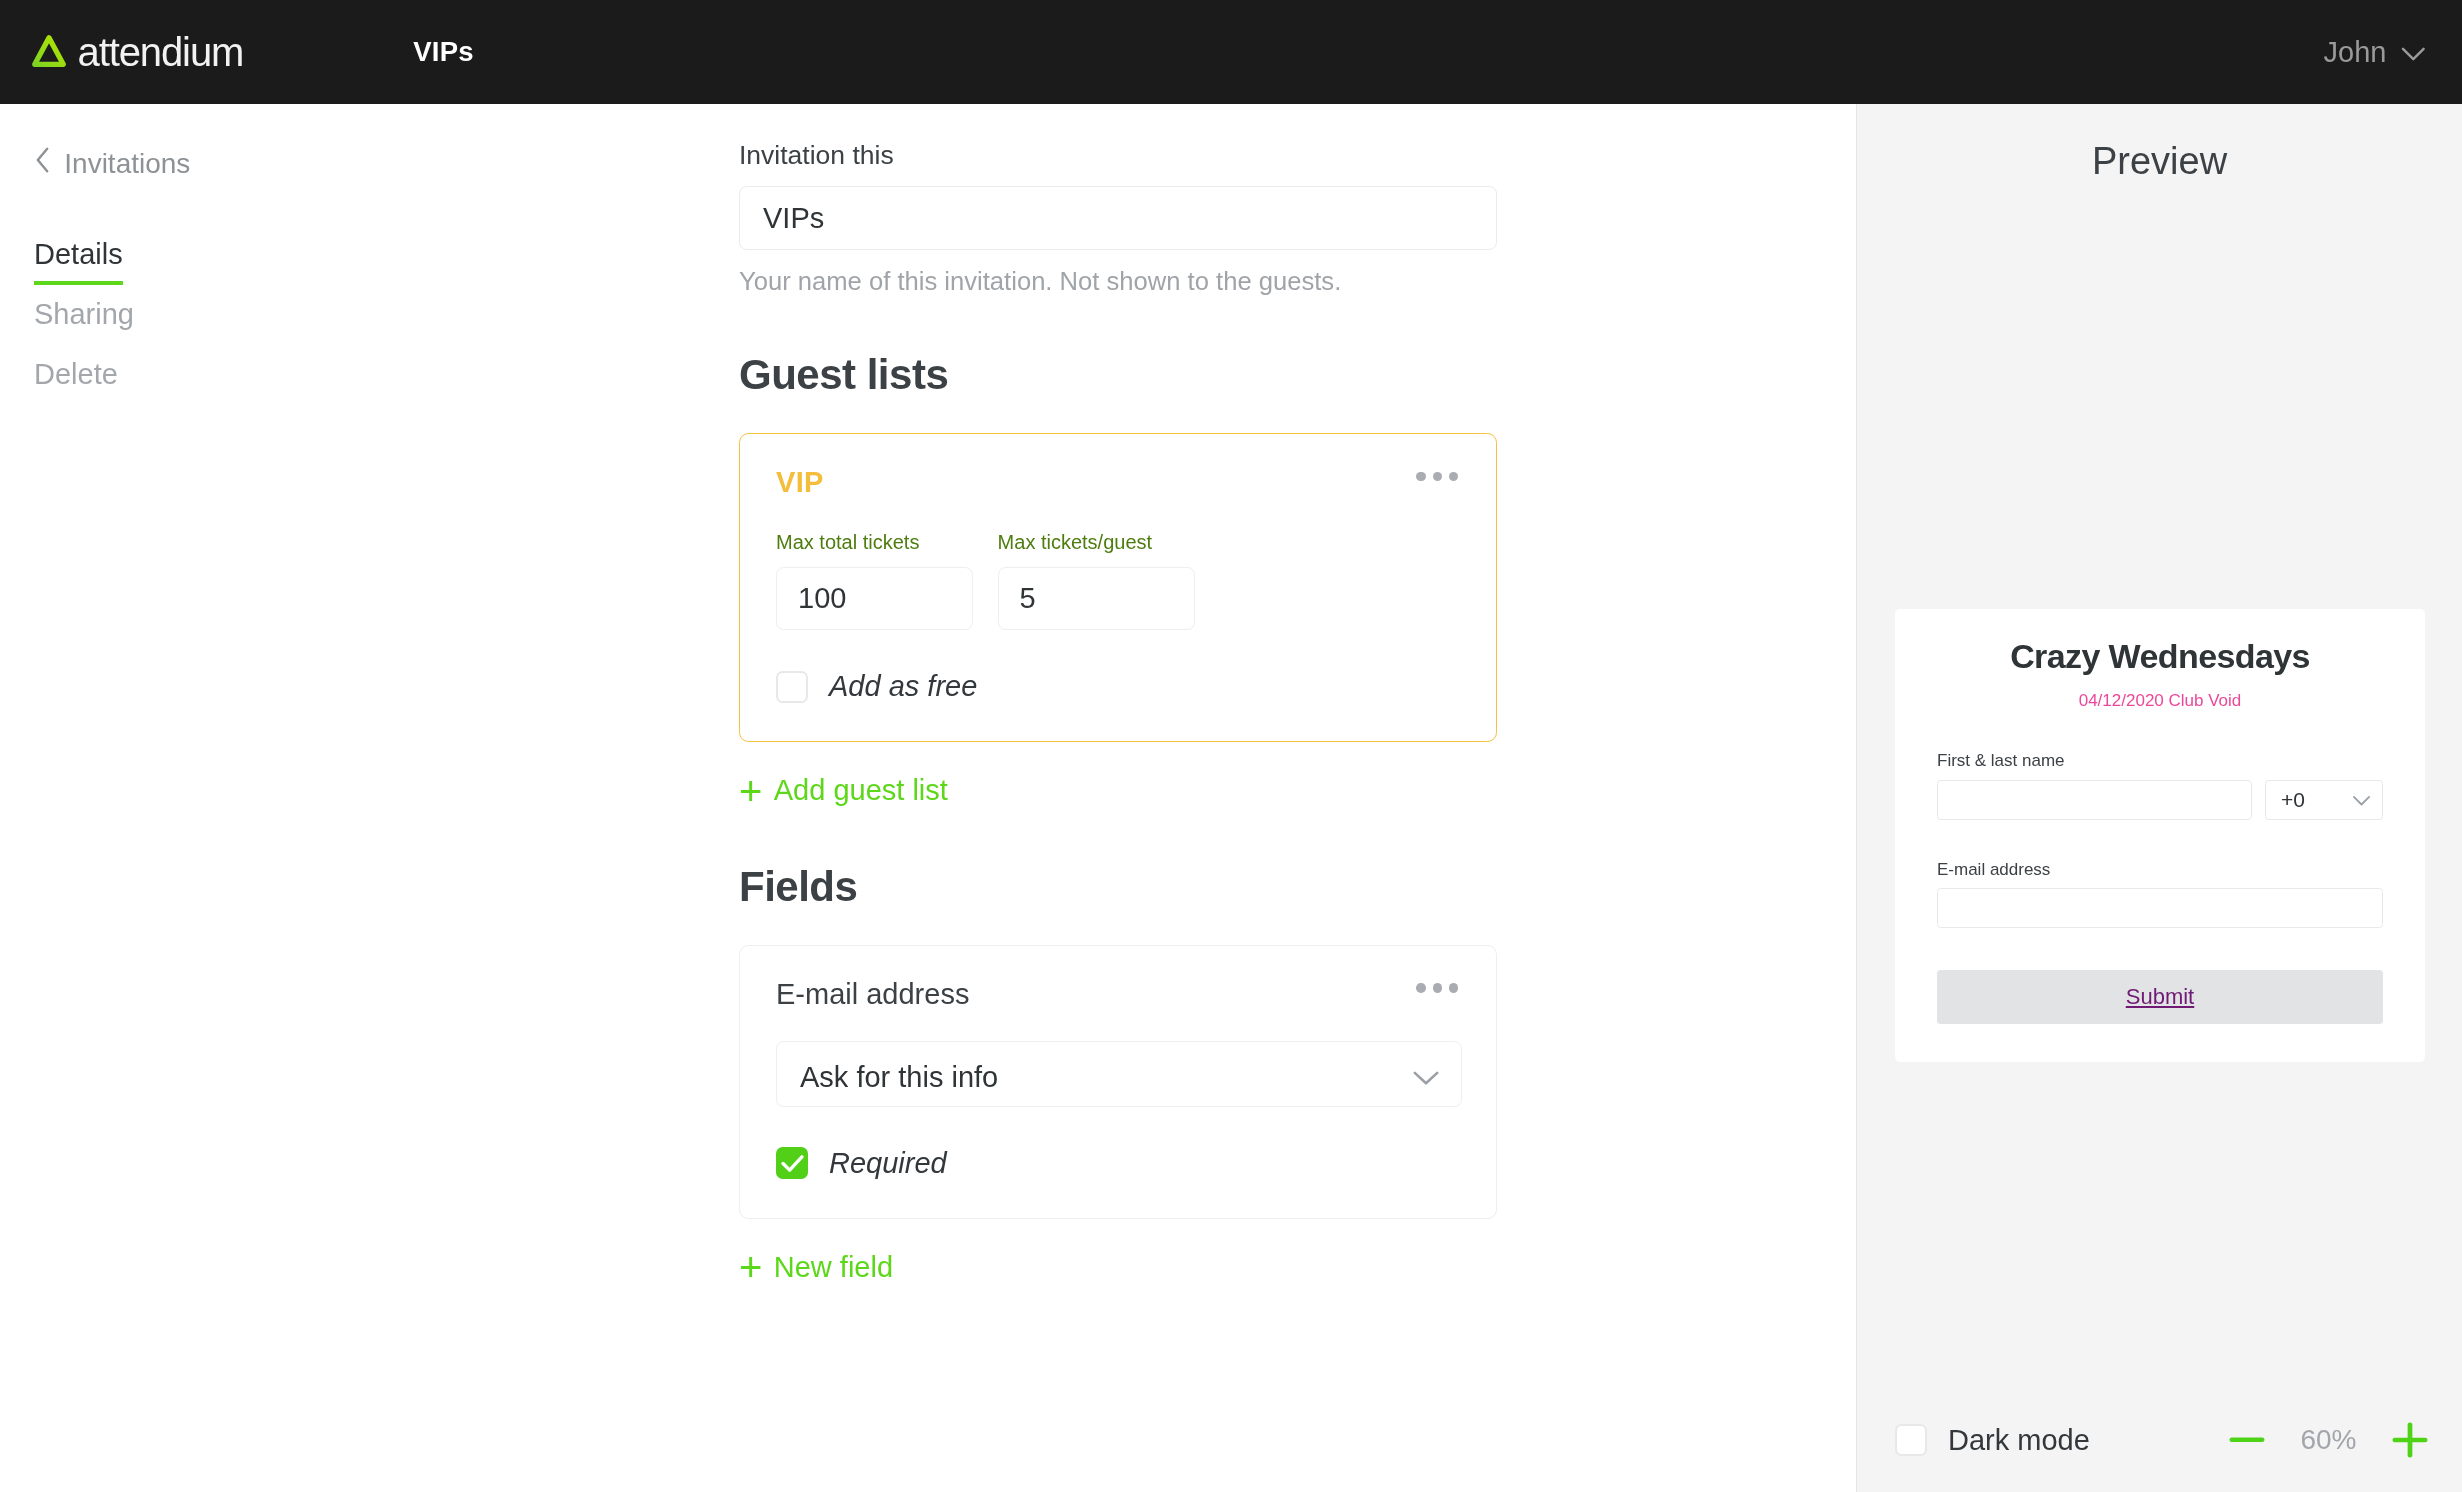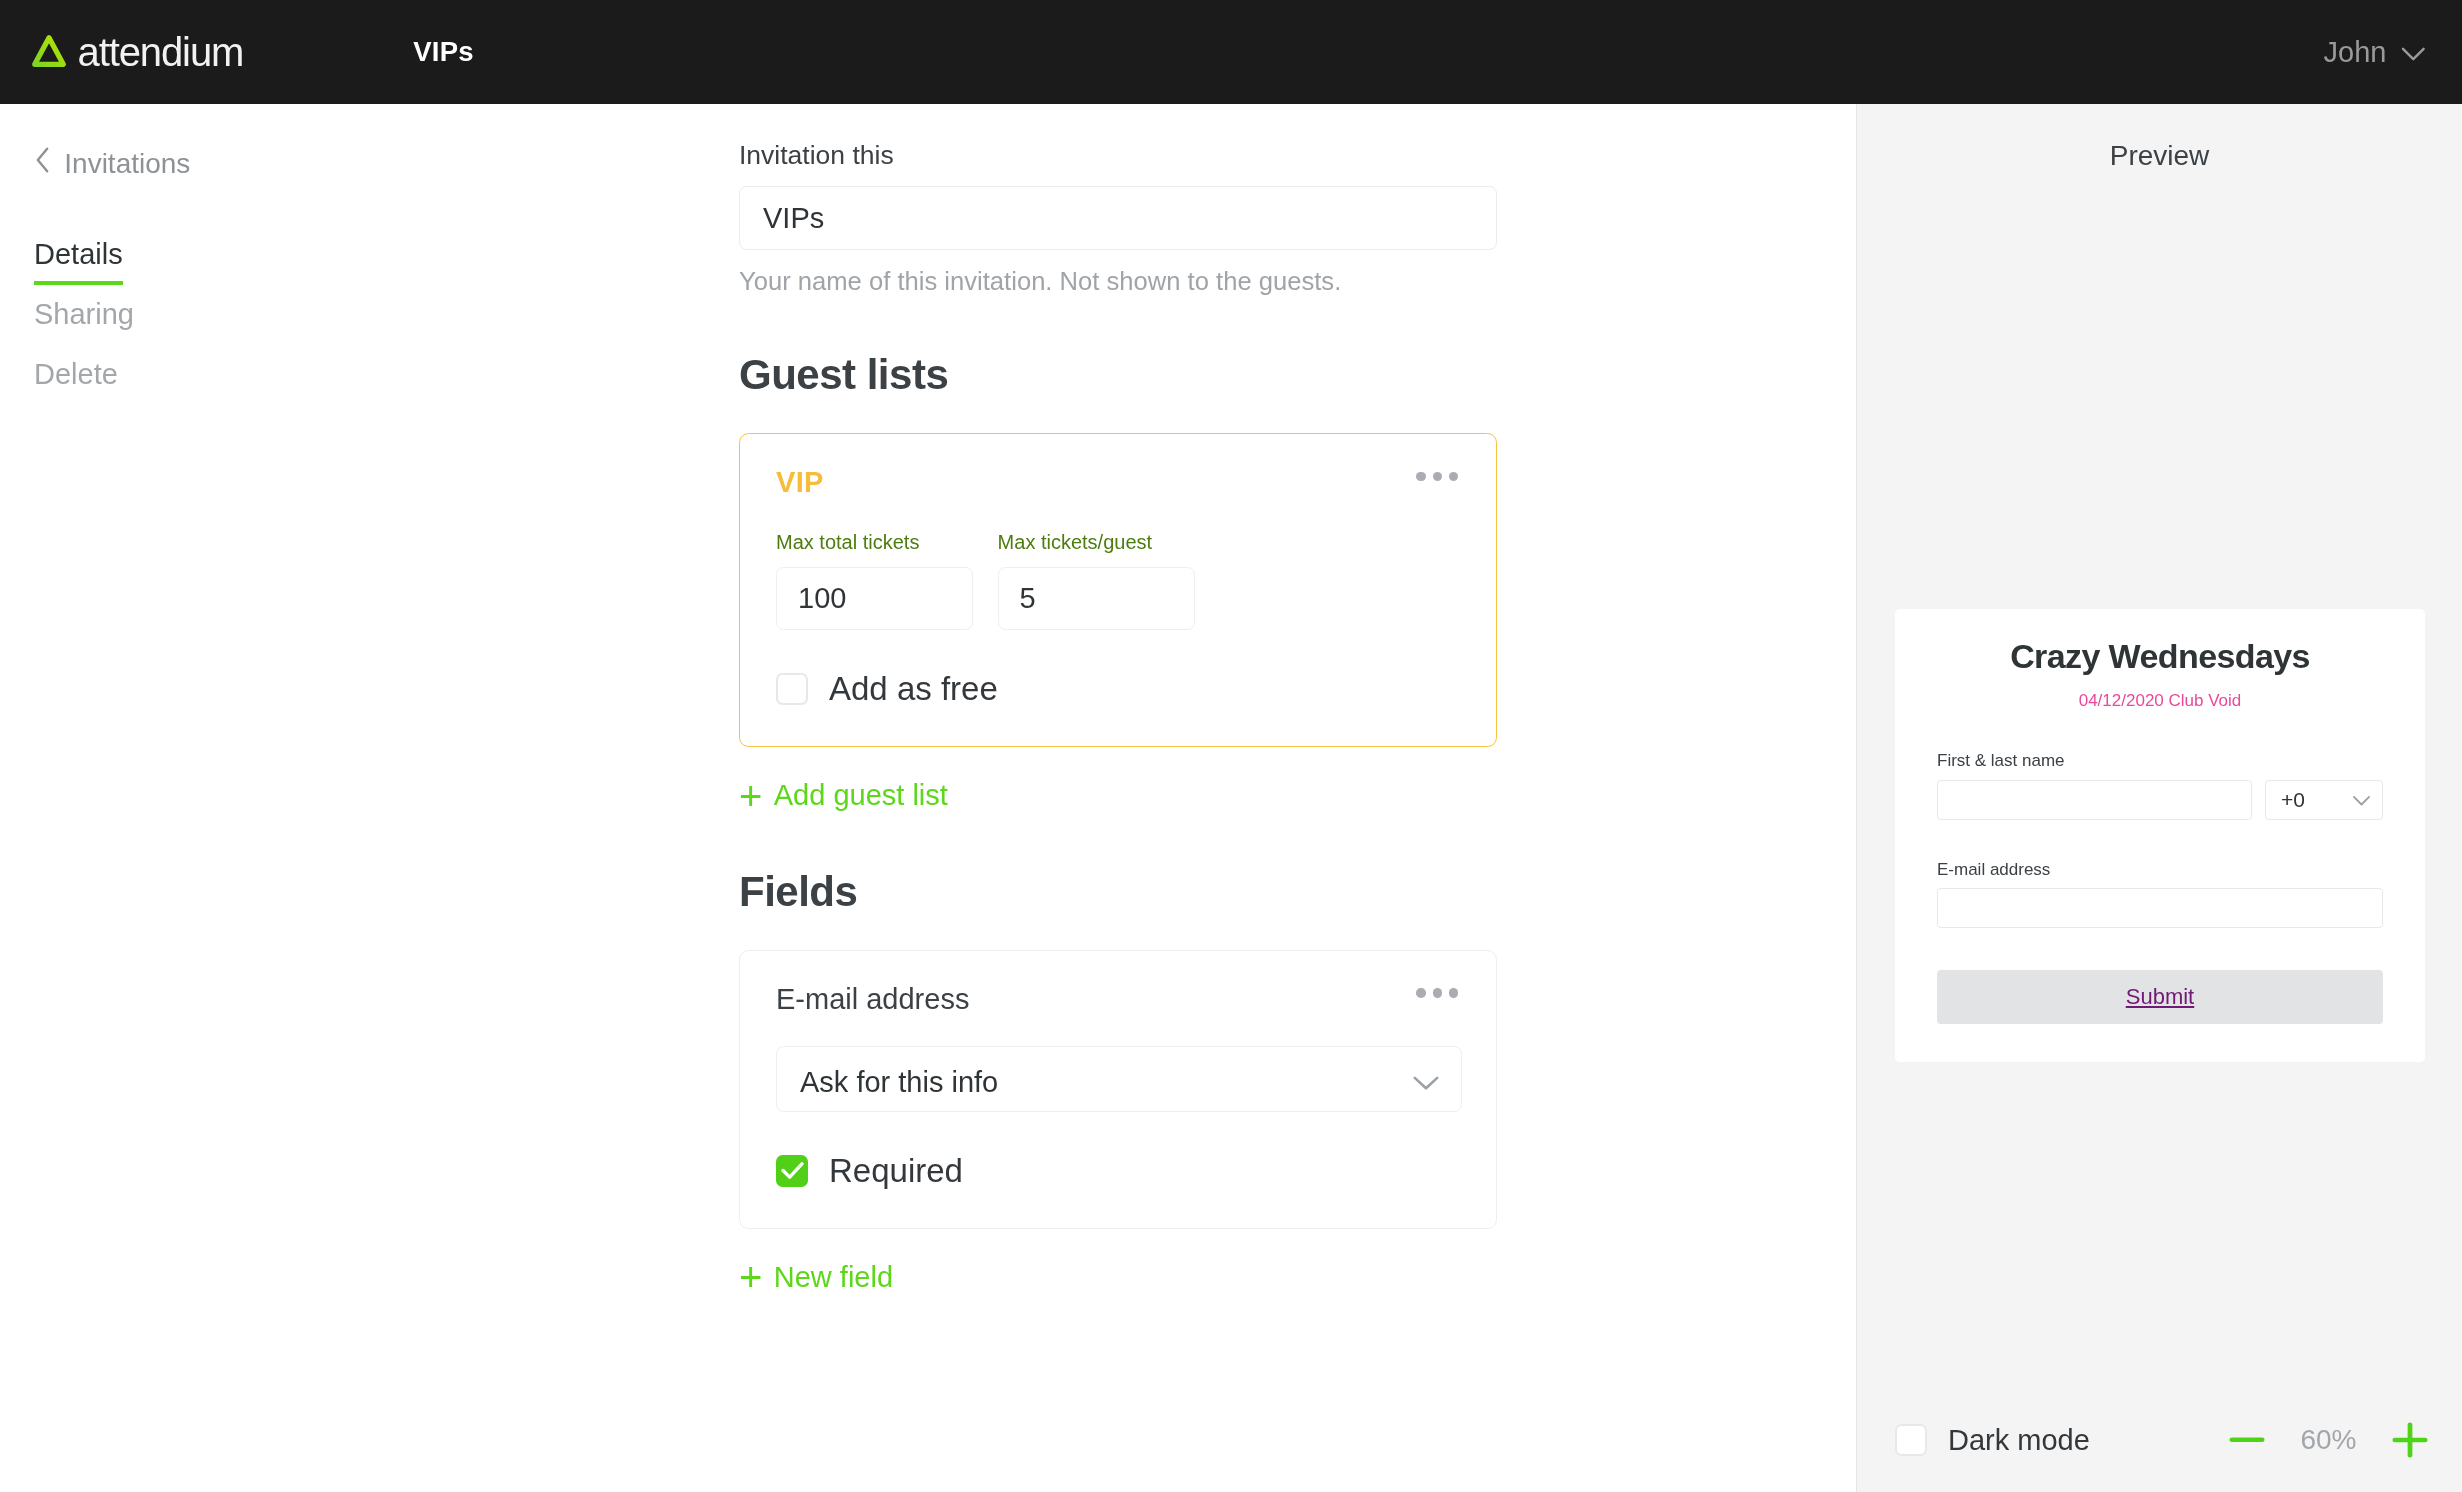--- a/index.html
+++ b/index.html
@@ -208,21 +208,21 @@
     background: #fff;
     flex: none;
   }
   .cbox.on {
     background: #52d017;
     border-color: #52d017;
     display: flex;
     align-items: center;
     justify-content: center;
   }
-  .check-lbl { font-size: 33px; color: #33383c; }
+  .check-lbl { font-size: 29px; color: #33383c; font-style: italic; }
   .add-link {
     display: inline-flex;
     align-items: center;
     gap: 11.4px;
     color: #5dd71a;
     font-size: 29px;
     margin-top: 32px;
     cursor: pointer;
   }
   .plus-glyph {
@@ -250,21 +250,21 @@
   
   .preview {
     position: absolute;
     left: 1856px; top: 104px;
     width: 606px; height: 1388px;
     background: #f4f4f4;
     border-left: 1.9px solid #e4e5e6;
   }
   .preview-title {
     text-align: center;
-    font-size: 28px;
+    font-size: 38px;
     color: #3c4145;
     margin-top: 36px;
   }
   .phone-card {
     position: absolute;
     left: 38px; top: 505px;
     width: 530px;
     background: #ffffff;
     border-radius: 4.7px;
     padding: 28px 42px 38px 42px;

